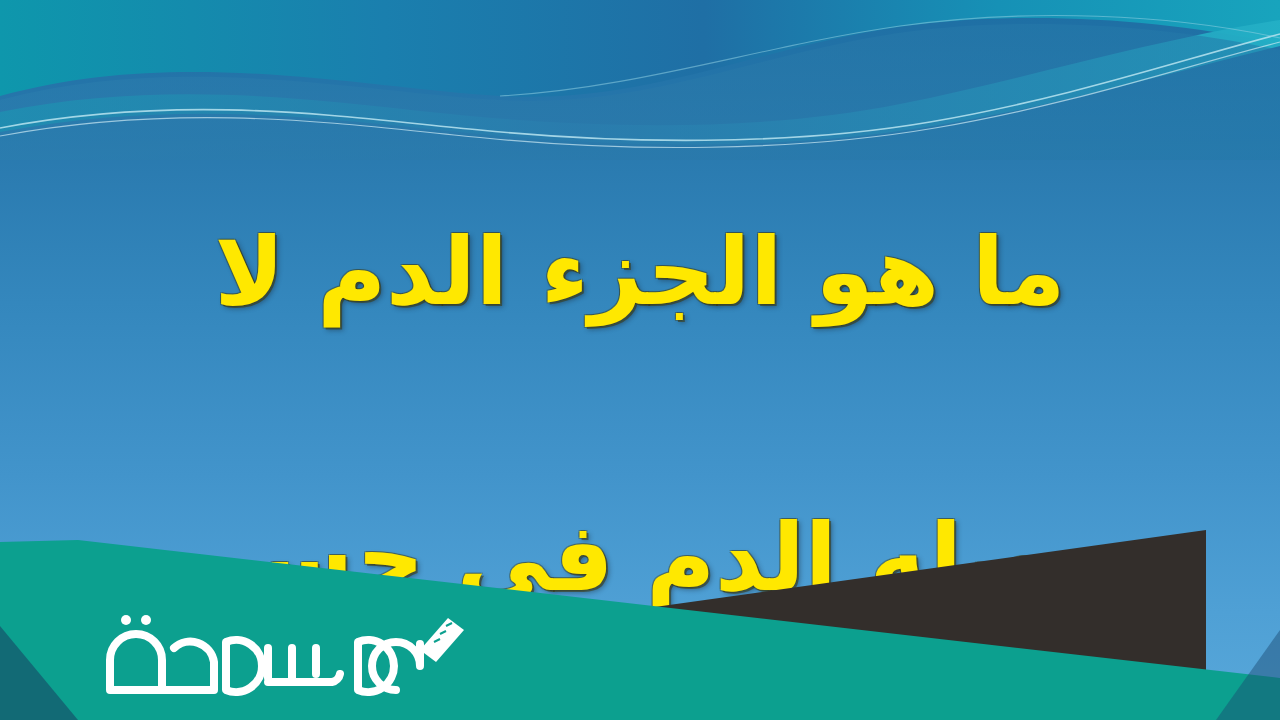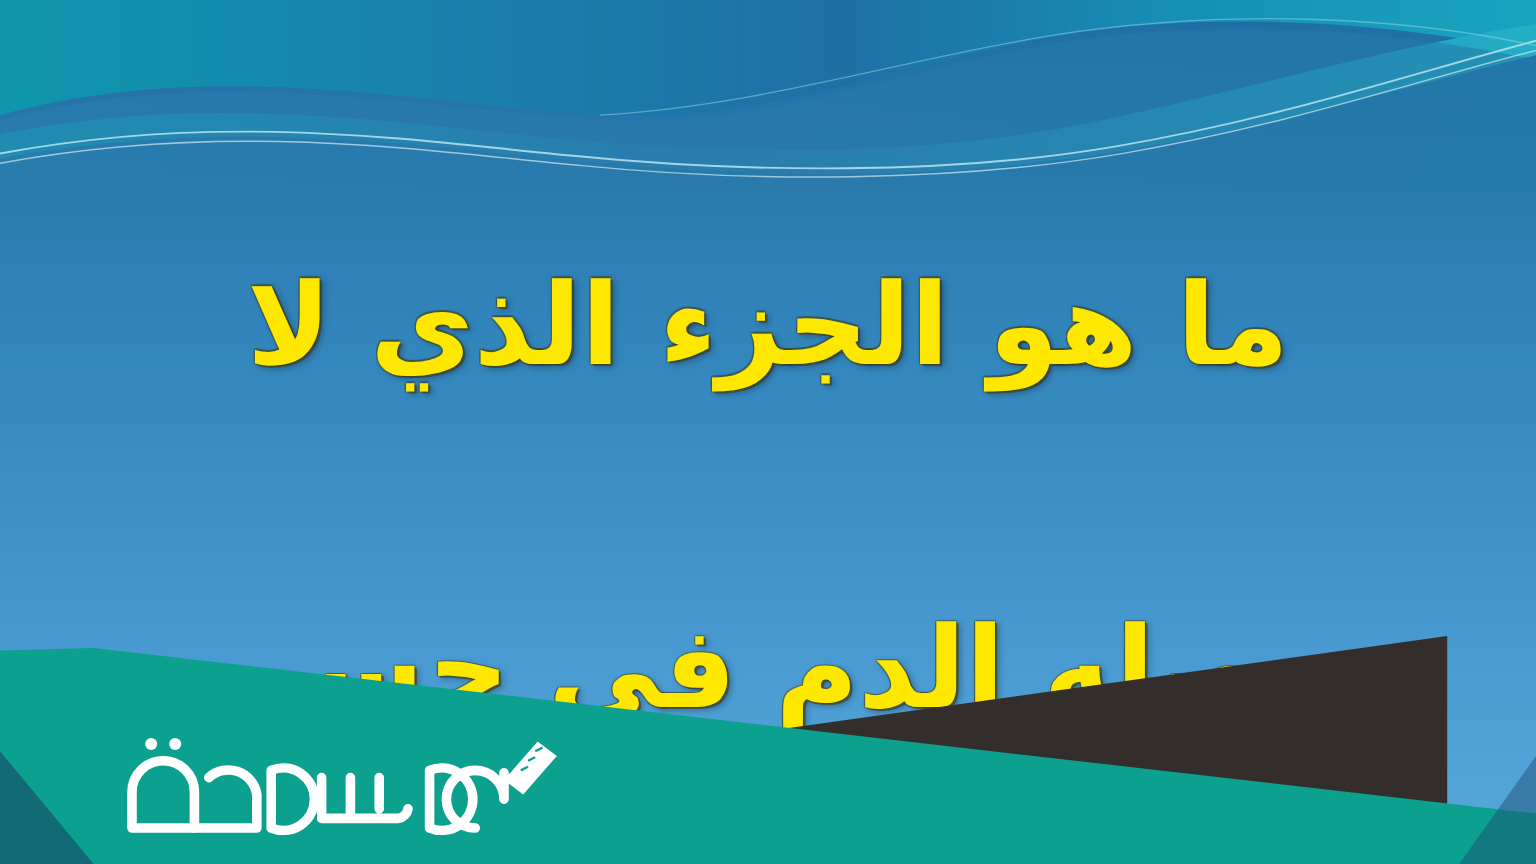--- a/index.html
+++ b/index.html
@@ -125,21 +125,21 @@
     <path fill="none" stroke="#b8e4f0" stroke-width="1.6" opacity="0.85" d="M0,128 C190,92 350,118 480,130
              C620,144 790,146 930,122
              C1070,98 1180,60 1280,34"></path>
     <path fill="none" stroke="#cdeaf4" stroke-width="1.2" opacity="0.7" d="M0,136 C195,100 355,126 485,138
              C625,152 795,152 935,128
              C1075,104 1185,66 1280,42"></path>
     <path fill="none" stroke="#8fcfe2" stroke-width="1.1" opacity="0.55" d="M500,96 C640,88 760,46 900,26 C1030,8 1170,14 1280,38"></path>
   </svg>
 
   <div id="headline">
-    <div>ما هو الجزء الذي لا</div>
+    <div>ما هو الجزء الدم لا</div>
     <div>يصله الدم في جسم</div>
     
   </div>
 
   <svg id="bottom-decor" viewBox="0 0 1280 240" preserveAspectRatio="none" aria-hidden="true">
 
     <path fill="#332e2b" d="M1206,50 L1206,194 L232,186 Z"></path>
 
     <path fill="#0ca08f" d="M78,60 L1280,198 L1280,240 L0,240 L0,62 Z"></path>
 

